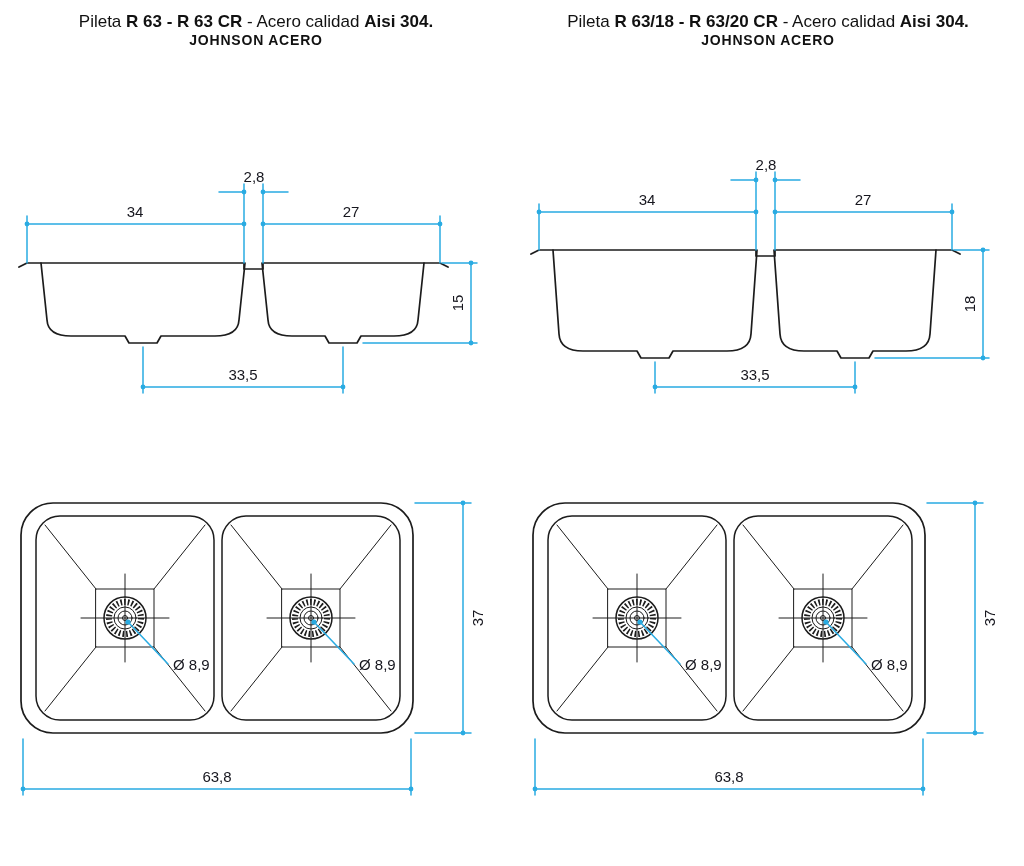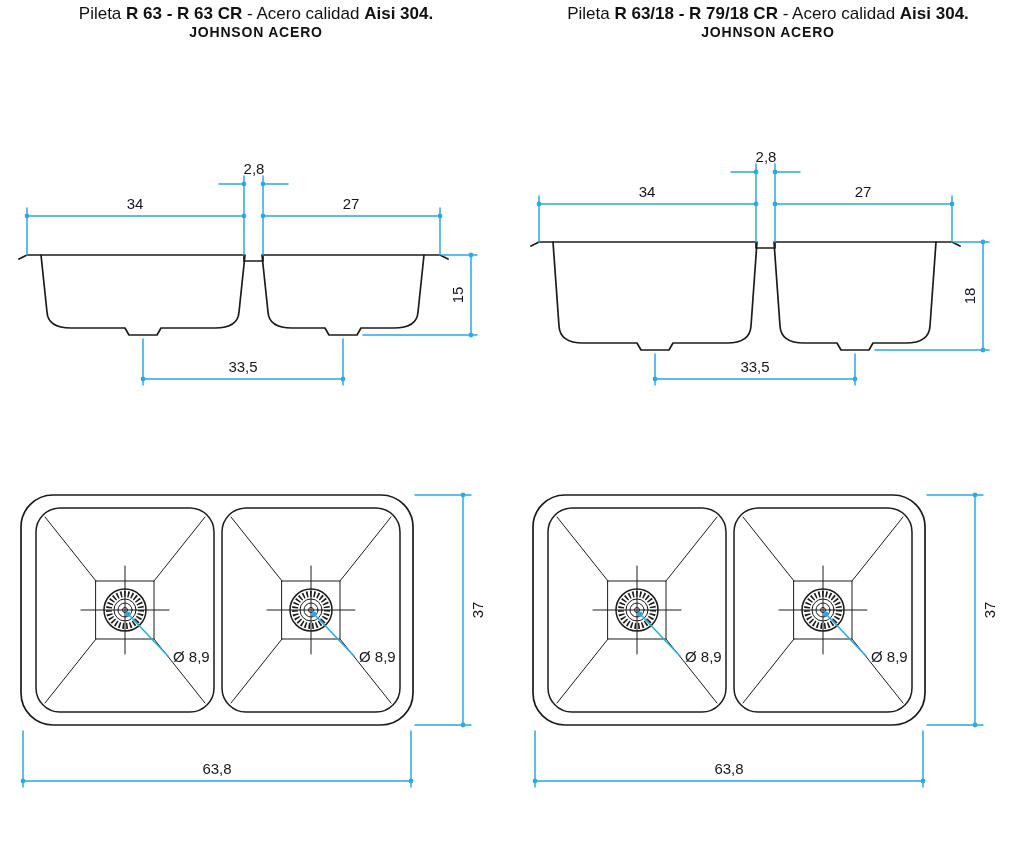--- a/index.html
+++ b/index.html
@@ -1,18 +1,18 @@
 <!DOCTYPE html>
 <html><head>
 <meta charset="utf-8">
 <style>
   html,body{margin:0;padding:0;background:#ffffff;}
   body{width:1024px;height:866px;font-family:"Liberation Sans",sans-serif;color:#16161e;overflow:hidden;}
   .page{display:flex;width:1024px;}
-  .panel{width:512px;box-sizing:border-box;padding-top:4px;}
+  .panel{width:512px;box-sizing:border-box;padding-top:12px;}
   .title{text-align:center;font-size:17px;color:#111;white-space:nowrap;}
   .title .b{font-weight:bold;}
   .brand{text-align:center;font-weight:bold;font-size:14px;letter-spacing:.8px;margin-top:0;color:#111;}
   svg{display:block;margin:0 auto;}
   .section-svg{margin-top:98px;}
   .plan-svg{margin-top:78px;}
   svg .draw{fill:none;stroke:#1c1c1c;stroke-width:1.7;stroke-linejoin:round;stroke-linecap:round;}
   svg .t15{stroke-width:1.5;}
   svg .t1{stroke-width:1;}
   svg .dline{stroke:#29ABE2;stroke-width:1.5;fill:none;stroke-linecap:round;}
@@ -140,21 +140,21 @@
         <circle class="ddot" cx="12" cy="300" r="2.4"></circle>
         <circle class="ddot" cx="400" cy="300" r="2.4"></circle>
         <text class="dtext mid" x="206" y="293">63,8</text>
       </g>
     </svg>
   </section>
 
   <section class="panel">
     <div class="title">
       <span>Pileta</span>
-      <span class="b">R 63/18 - R 79/18 CR</span>
+      <span class="b">R 63/18 - R 63/20 CR</span>
       <span>- Acero calidad</span>
       <span class="b">Aisi 304.</span>
     </div>
     <div class="brand">JOHNSON ACERO</div>
 
     <svg class="section-svg" viewBox="0 0 490 265" width="490" height="265">
       <g>
         <path class="draw" d="M8 108 L16 104 L233 104 L233 110 L252 110 L252 104 L429 104 L437 108"></path>
         <path class="draw" d="M30 104 L36 188 Q37 205 60 205 L114 205 L118 212 L146 212 L150 205 L204 205 Q227 205 228 188 L234 104"></path>
         <path class="draw" d="M251 104 L257 188 Q258 205 281 205 L314 205 L318 212 L346 212 L350 205 L383 205 Q406 205 407 188 L413 104"></path>

